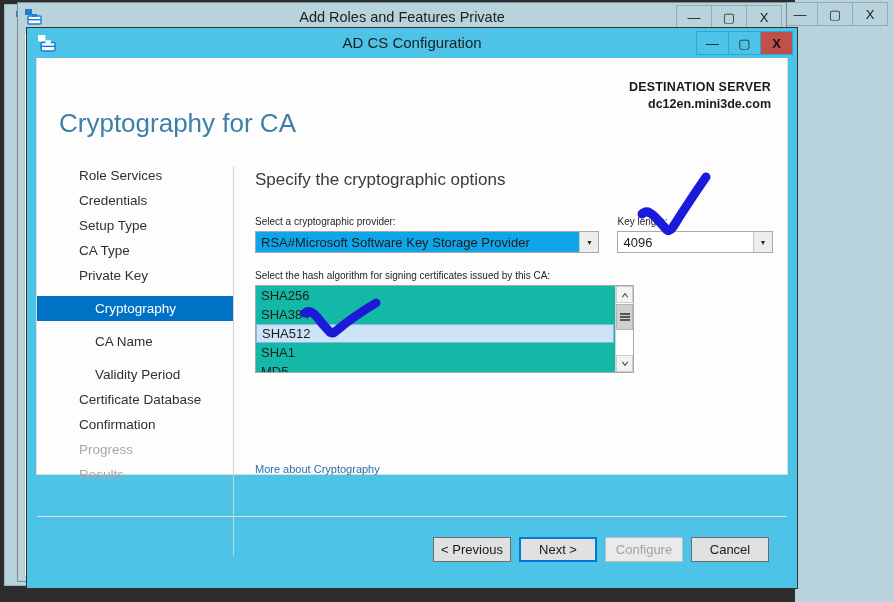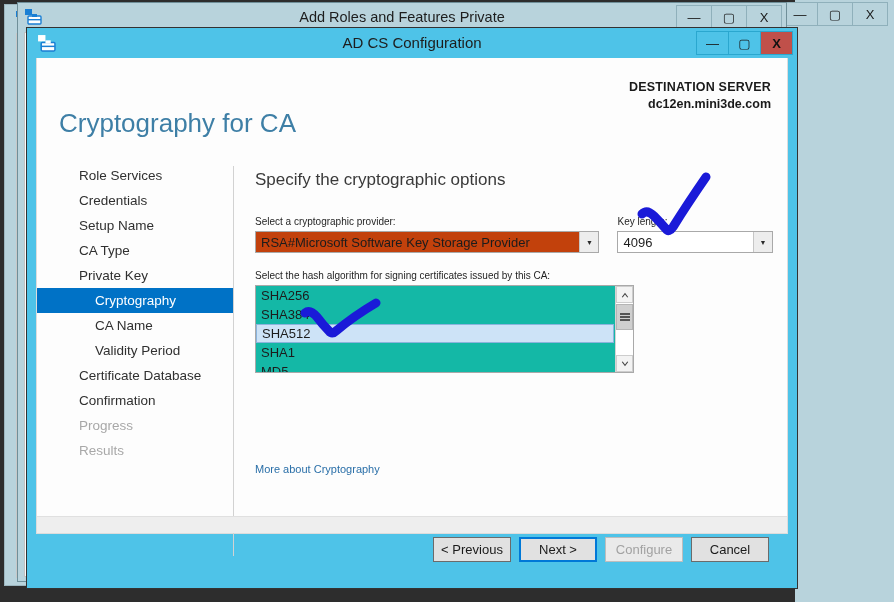--- a/index.html
+++ b/index.html
@@ -157,21 +157,21 @@
     display: flex; align-items: center; justify-content: center;
     font-size: 13px; color: #1a1a1a;
     background: #4ec3e8;
     border: 1px solid #2aa7cf;
     margin-left: -1px;
   }
   .adcs-winbtn.close-red { background: #c0504a; color: #121212; font-weight: bold; }
 
   .adcs-body {
     position: absolute; left: 9px; top: 30px;
-    width: 752px; height: 476px;
+    width: 752px; height: 417px;
     background: #fdfdfd;
     border: 1px solid #dcdcdc;
     border-top: none;
   }
 
   .dest-server {
     position: absolute; right: 16px; top: 22px;
     text-align: right;
   }
   .dest-label {
@@ -197,21 +197,21 @@
     position: absolute; left: 196px; top: 108px;
     width: 1px; height: 390px; background: #d2d2d2;
   }
   .nav-item {
     height: 25px;
     display: flex; align-items: center;
     padding-left: 42px;
     font-size: 13.5px; color: #303030;
     cursor: default;
   }
-  .nav-item.sub { padding-left: 58px; }
+  .nav-item.sub { padding-left: 58px; margin-top: 8px; }
   .nav-item.selected {
     background: #0072c6; color: #ffffff;
   }
   .nav-item.dim { color: #a8a8a8; }
 
   
   .main { position: absolute; left: 218px; top: 112px; right: 14px; }
   .main-heading {
     font-size: 17px; color: #3a3a3a; font-weight: 400;
     margin: 0 0 26px 0;
@@ -222,21 +222,21 @@
   }
   .row { position: relative; }
 
   .combo {
     position: relative;
     height: 22px;
     border: 1px solid #a9a9a9;
     background: #ffffff;
     display: flex; align-items: center;
   }
-  .combo.readonly { background: #c2410c; gap: 16px; }
+  .combo.readonly { background: #0ea5e9; gap: 16px; }
   .combo-text {
     flex: 1; padding-left: 5px;
     font-size: 13px; color: #1c1c1c;
     white-space: nowrap; overflow: hidden;
   }
   .combo-arrow {
     width: 19px; height: 20px;
     border-left: 1px solid #c6c6c6;
     background: #ededed;
     display: flex; align-items: center; justify-content: center;
@@ -438,21 +438,21 @@
         <div class="dest-label">DESTINATION SERVER</div>
         <div class="dest-name">dc12en.mini3de.com</div>
       </div>
 
       <div class="page-title">Cryptography for CA</div>
 
       <div class="nav-sep"></div>
       <div class="nav" id="nav">
           <div class="nav-item">Role Services</div>
           <div class="nav-item">Credentials</div>
-          <div class="nav-item">Setup Name</div>
+          <div class="nav-item">Setup Type</div>
           <div class="nav-item">CA Type</div>
           <div class="nav-item">Private Key</div>
           <div class="nav-item sub selected">Cryptography</div>
           <div class="nav-item sub">CA Name</div>
           <div class="nav-item sub">Validity Period</div>
           <div class="nav-item">Certificate Database</div>
           <div class="nav-item">Confirmation</div>
           <div class="nav-item dim">Progress</div>
           <div class="nav-item dim">Results</div>
         </div>

